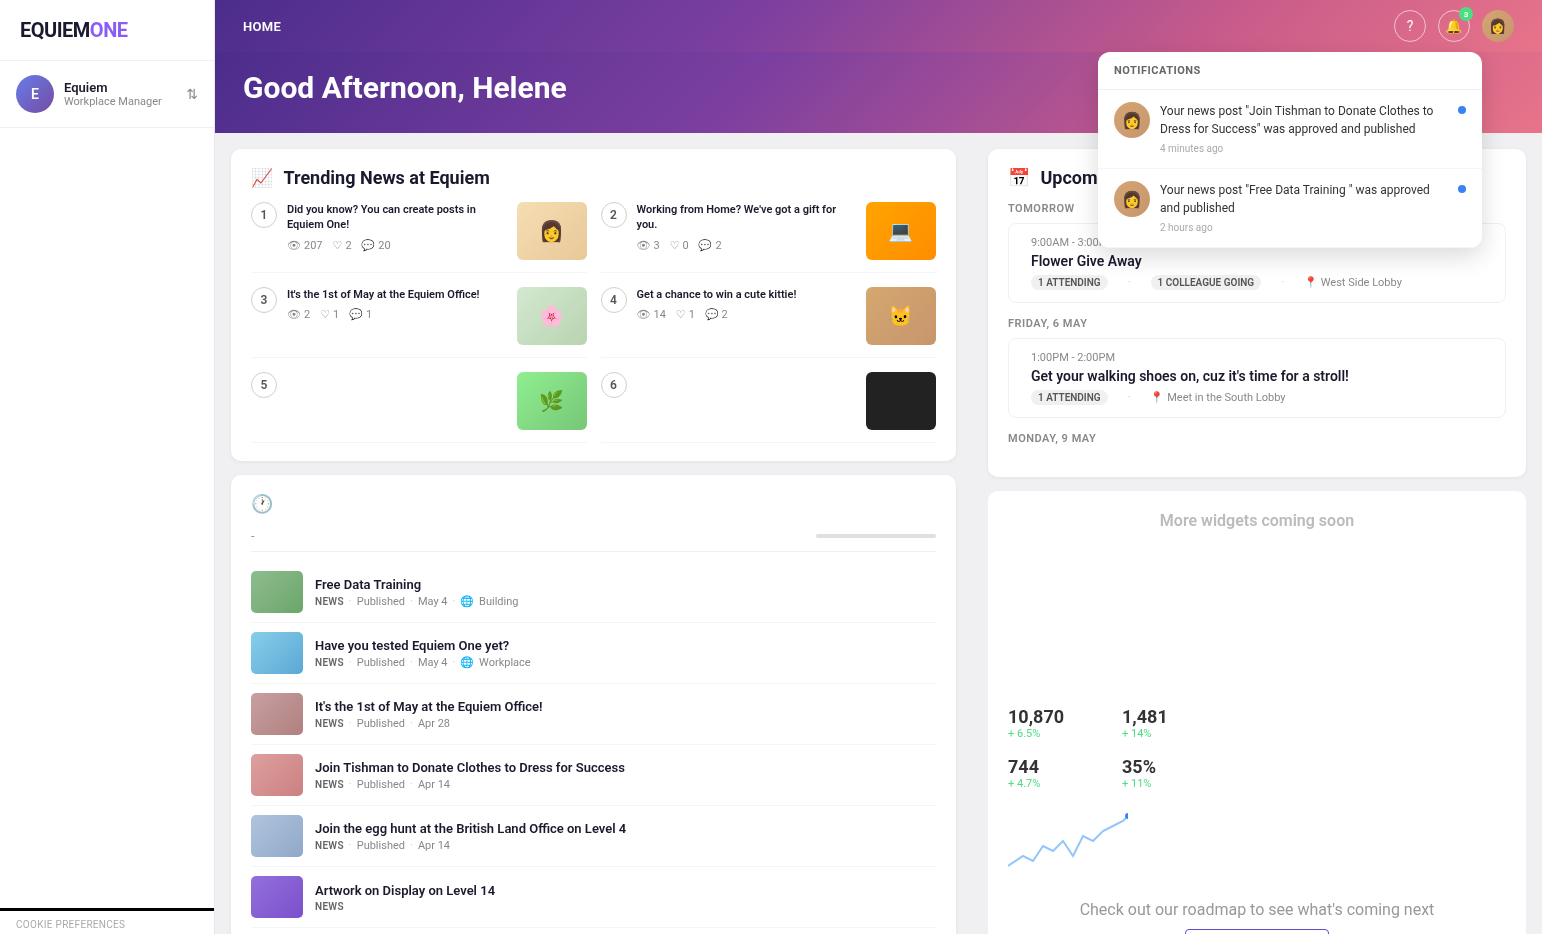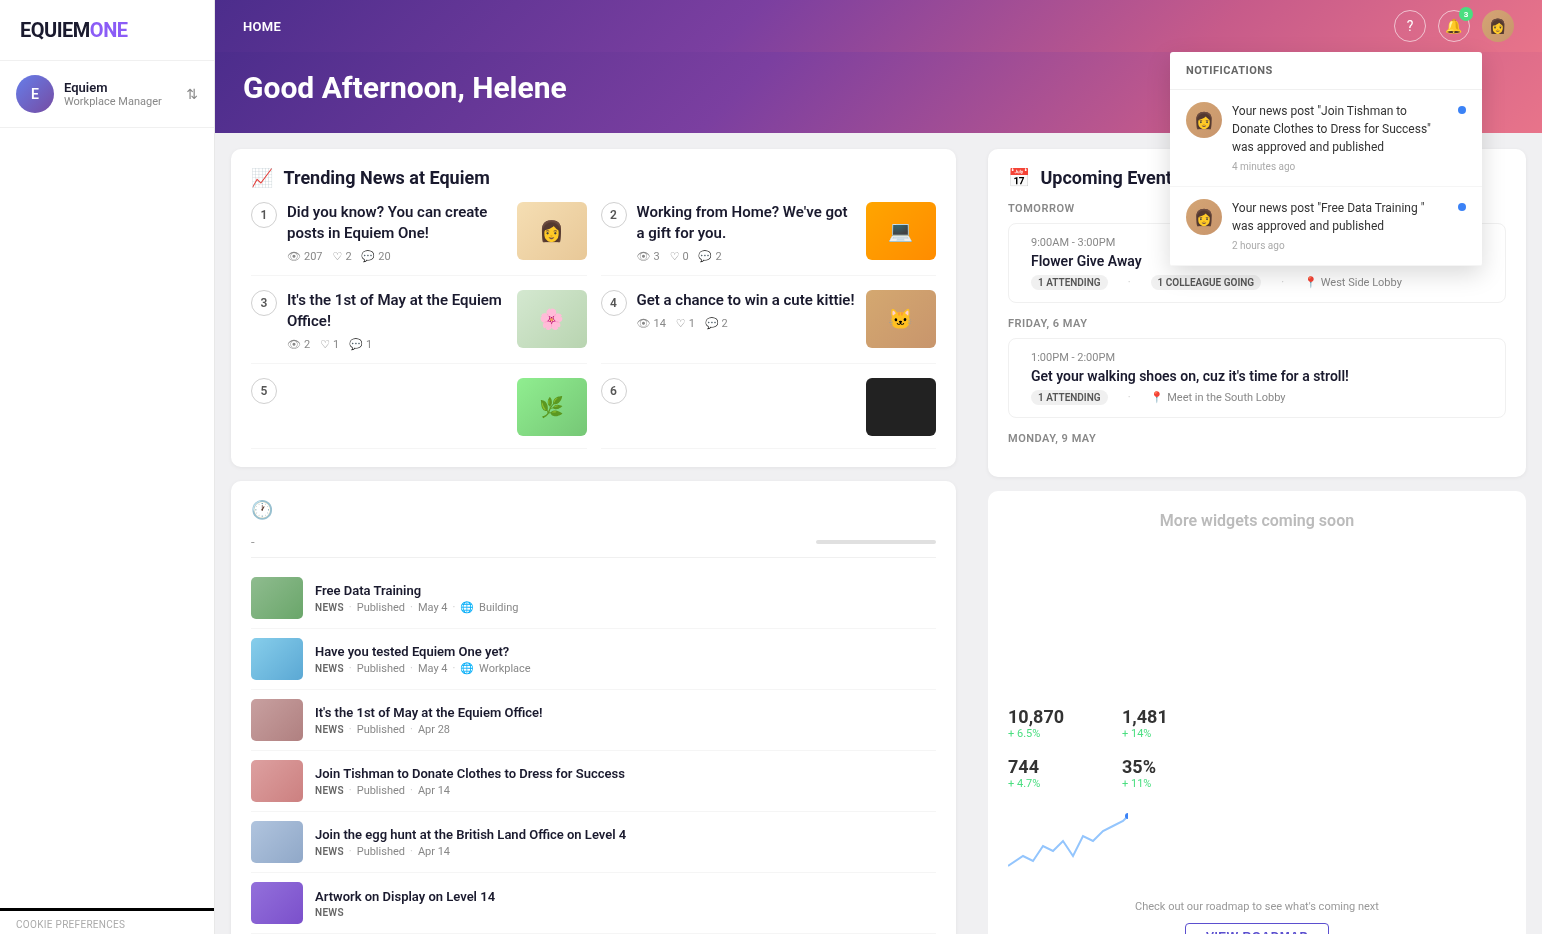--- a/index.html
+++ b/index.html
@@ -193,21 +193,21 @@
     }
     .news-number {
       width: 26px; height: 26px;
       border-radius: 50%;
       border: 1.5px solid #d0d0d0;
       display: flex; align-items: center; justify-content: center;
       font-size: 12px; font-weight: 600; color: #555;
       flex-shrink: 0;
     }
     .news-content { flex: 1; }
-    .news-headline { font-size: 15px; font-weight: 600; color: #1a1a2e; line-height: 1.4; margin-bottom: 6px; }
+    .news-headline { font-size: 11px; font-weight: 600; color: #1a1a2e; line-height: 1.4; margin-bottom: 6px; }
     .news-stats { display: flex; gap: 10px; font-size: 11px; color: #888; align-items: center; }
     .news-stat { display: flex; align-items: center; gap: 3px; }
     .news-thumb {
       width: 70px; height: 58px;
       border-radius: 6px;
       object-fit: cover;
       flex-shrink: 0;
       background: #ddd;
       overflow: hidden;
     }
@@ -306,41 +306,41 @@
     }
     .skeleton-line.short { width: 70%; }
     .skeleton-line.medium { width: 85%; }
     .skeleton-line.long { width: 60%; }
     .skeleton-group { display: flex; flex-direction: column; gap: 4px; margin-bottom: 8px; }
     .widgets-stats { display: grid; grid-template-columns: 1fr 1fr; gap: 8px; flex-shrink: 0; width: 220px; }
     .stat-box { text-align: left; padding: 4px 0; }
     .stat-value { font-size: 18px; font-weight: 700; color: #333; }
     .stat-change { font-size: 11px; color: #4ade80; }
     .widgets-chart { flex-shrink: 0; }
-    .widgets-footer { margin-top: 14px; font-size: 11px; color: #999; margin-bottom: 10px; }
+    .widgets-footer { margin-top: 14px; font-size: 16px; color: #999; margin-bottom: 10px; }
     .roadmap-btn {
       border: 1.5px solid #5b4fcf;
       color: #5b4fcf;
       background: white;
       padding: 6px 20px;
       border-radius: 4px;
       font-size: 12px;
       font-weight: 600;
       cursor: pointer;
       letter-spacing: 0.5px;
     }
 
     
     #notif-panel {
       position: absolute;
       top: 52px;
       right: 60px;
-      width: 312px;
+      width: 384px;
       background: white;
-      border-radius: 3px;
+      border-radius: 12px;
       box-shadow: 0 8px 24px rgba(0,0,0,0.15);
       z-index: 100;
       overflow: hidden;
     }
     .notif-header {
       padding: 12px 16px;
       font-size: 11px;
       font-weight: 700;
       color: #666;
       letter-spacing: 0.5px;

